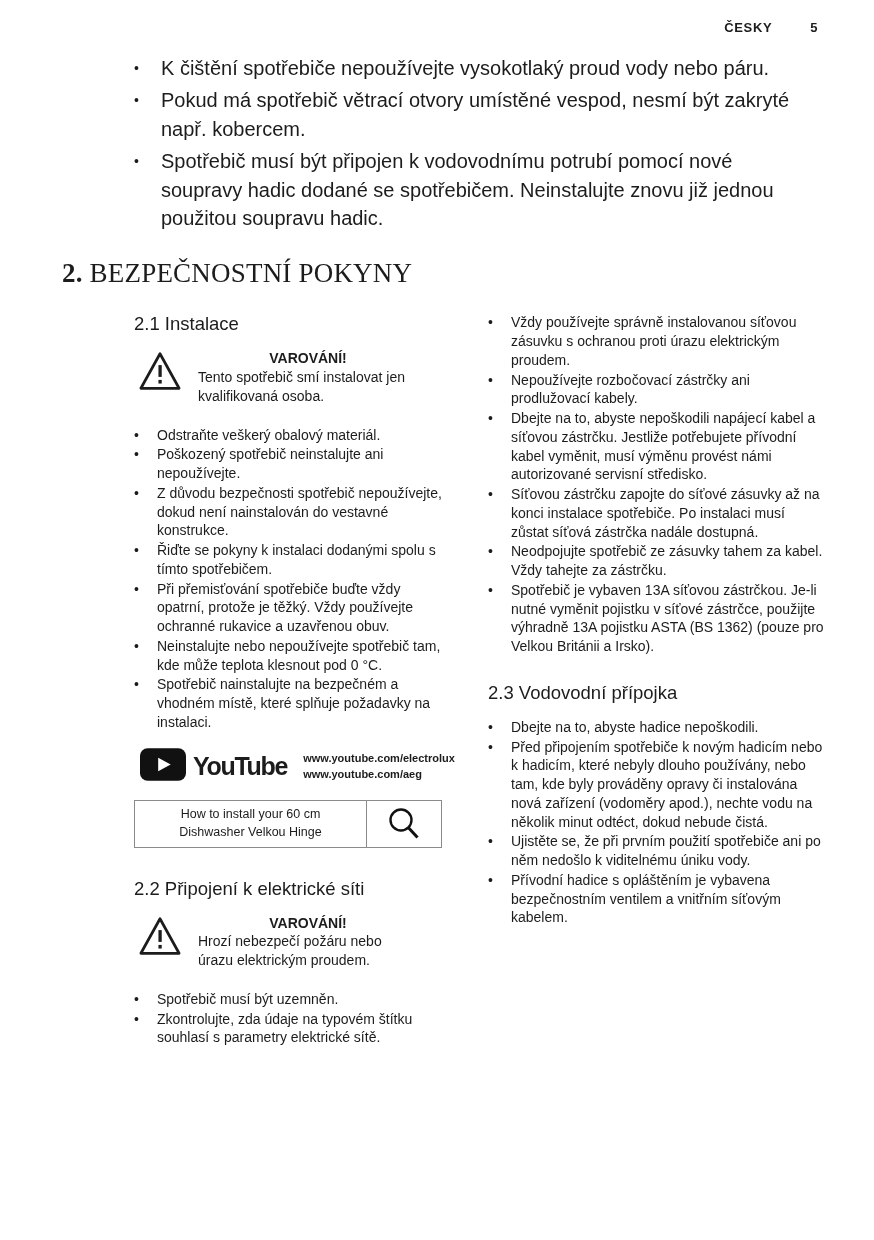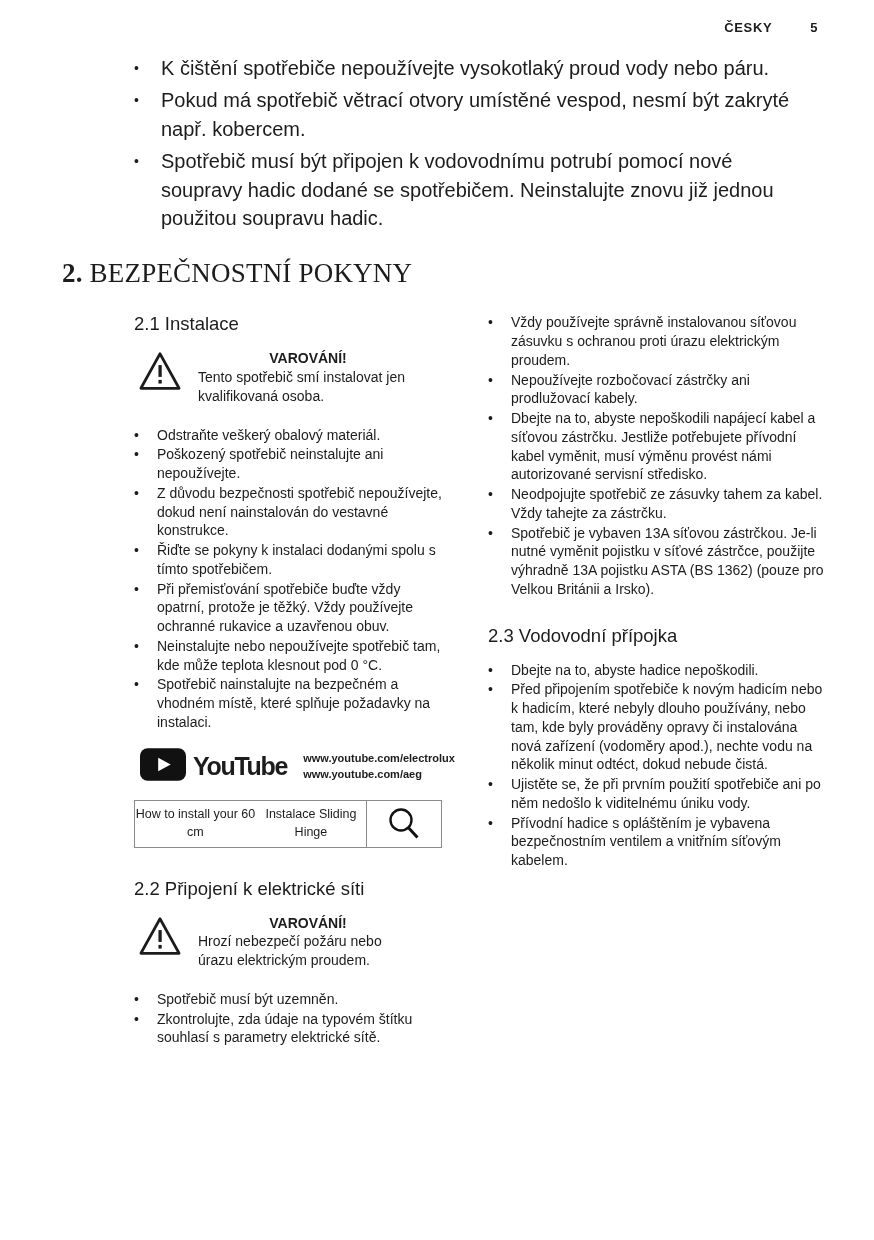--- a/index.html
+++ b/index.html
@@ -33,21 +33,21 @@
 
   .blist { font-size:14px; line-height:1.34; }
   .blist .li { margin-bottom:1px; }
   .blist .li::before { width:23px; }
 
   .youtube-row { display:flex; align-items:center; margin:16px 0 0 6px; }
   .yt-wordmark { font-size:25px; font-weight:bold; letter-spacing:-1.3px; margin-left:7px; }
   .yt-links { margin-left:16px; font-size:11px; font-weight:bold; line-height:1.5; }
 
   .video-box { display:flex; border:1px solid #8a8a8a; margin-top:15px; height:48px; align-items:stretch; }
-  .video-box-text { flex:1; display:flex; flex-direction:row; justify-content:center; align-items:center;
+  .video-box-text { flex:1; display:flex; flex-direction:column; justify-content:center; align-items:center;
                     font-size:12.5px; line-height:1.4; text-align:center; border-right:1px solid #8a8a8a; }
   .video-box-icon { width:74px; display:flex; align-items:center; justify-content:center; }
 
   .mt-section { margin-top:30px; }
 </style>
 </head>
 <body>
 
 <div class="page">
 
@@ -124,21 +124,21 @@
         <span class="yt-wordmark">YouTube</span>
         <span class="yt-links">
           <div>www.youtube.com/electrolux</div>
           <div>www.youtube.com/aeg</div>
         </span>
       </div>
 
       <div class="video-box">
         <div class="video-box-text">
           <div>How to install your 60 cm</div>
-          <div>Instalace Sliding Hinge</div>
+          <div>Dishwasher Velkou Hinge</div>
         </div>
         <div class="video-box-icon">
           <svg width="36" height="36" viewBox="0 0 36 36" aria-hidden="true">
             <circle cx="15" cy="14" r="10.5" fill="none" stroke="#111" stroke-width="2.4"></circle>
             <line x1="22.5" y1="21.8" x2="31.5" y2="31.5" stroke="#111" stroke-width="3"></line>
           </svg>
         </div>
       </div>
 
       <h3 class="subsection mt-section"><span class="num">2.2</span> <span>Připojení k elektrické síti</span></h3>
@@ -174,20 +174,23 @@
         <div class="li">
             <span>Vždy používejte správně instalovanou síťovou zásuvku s ochranou proti úrazu elektrickým proudem.</span>
           </div>
         <div class="li">
             <span>Nepoužívejte rozbočovací zástrčky ani prodlužovací kabely.</span>
           </div>
         <div class="li">
             <span>Dbejte na to, abyste nepoškodili napájecí kabel a síťovou zástrčku. Jestliže potřebujete přívodní kabel vyměnit, musí výměnu provést námi autorizované servisní středisko.</span>
           </div>
         <div class="li">
+            <span>Síťovou zástrčku zapojte do síťové zásuvky až na konci instalace spotřebiče. Po instalaci musí zůstat síťová zástrčka nadále dostupná.</span>
+          </div>
+        <div class="li">
             <span>Neodpojujte spotřebič ze zásuvky tahem za kabel. Vždy tahejte za zástrčku.</span>
           </div>
         <div class="li">
             <span>Spotřebič je vybaven 13A síťovou zástrčkou. Je-li nutné vyměnit pojistku v síťové zástrčce, použijte výhradně 13A pojistku ASTA (BS 1362) (pouze pro Velkou Británii a Irsko).</span>
           </div>
       </div>
 
       <h3 class="subsection" style="margin-top:26px;"><span class="num">2.3</span> <span>Vodovodní přípojka</span></h3>
 
       <div class="blist">

